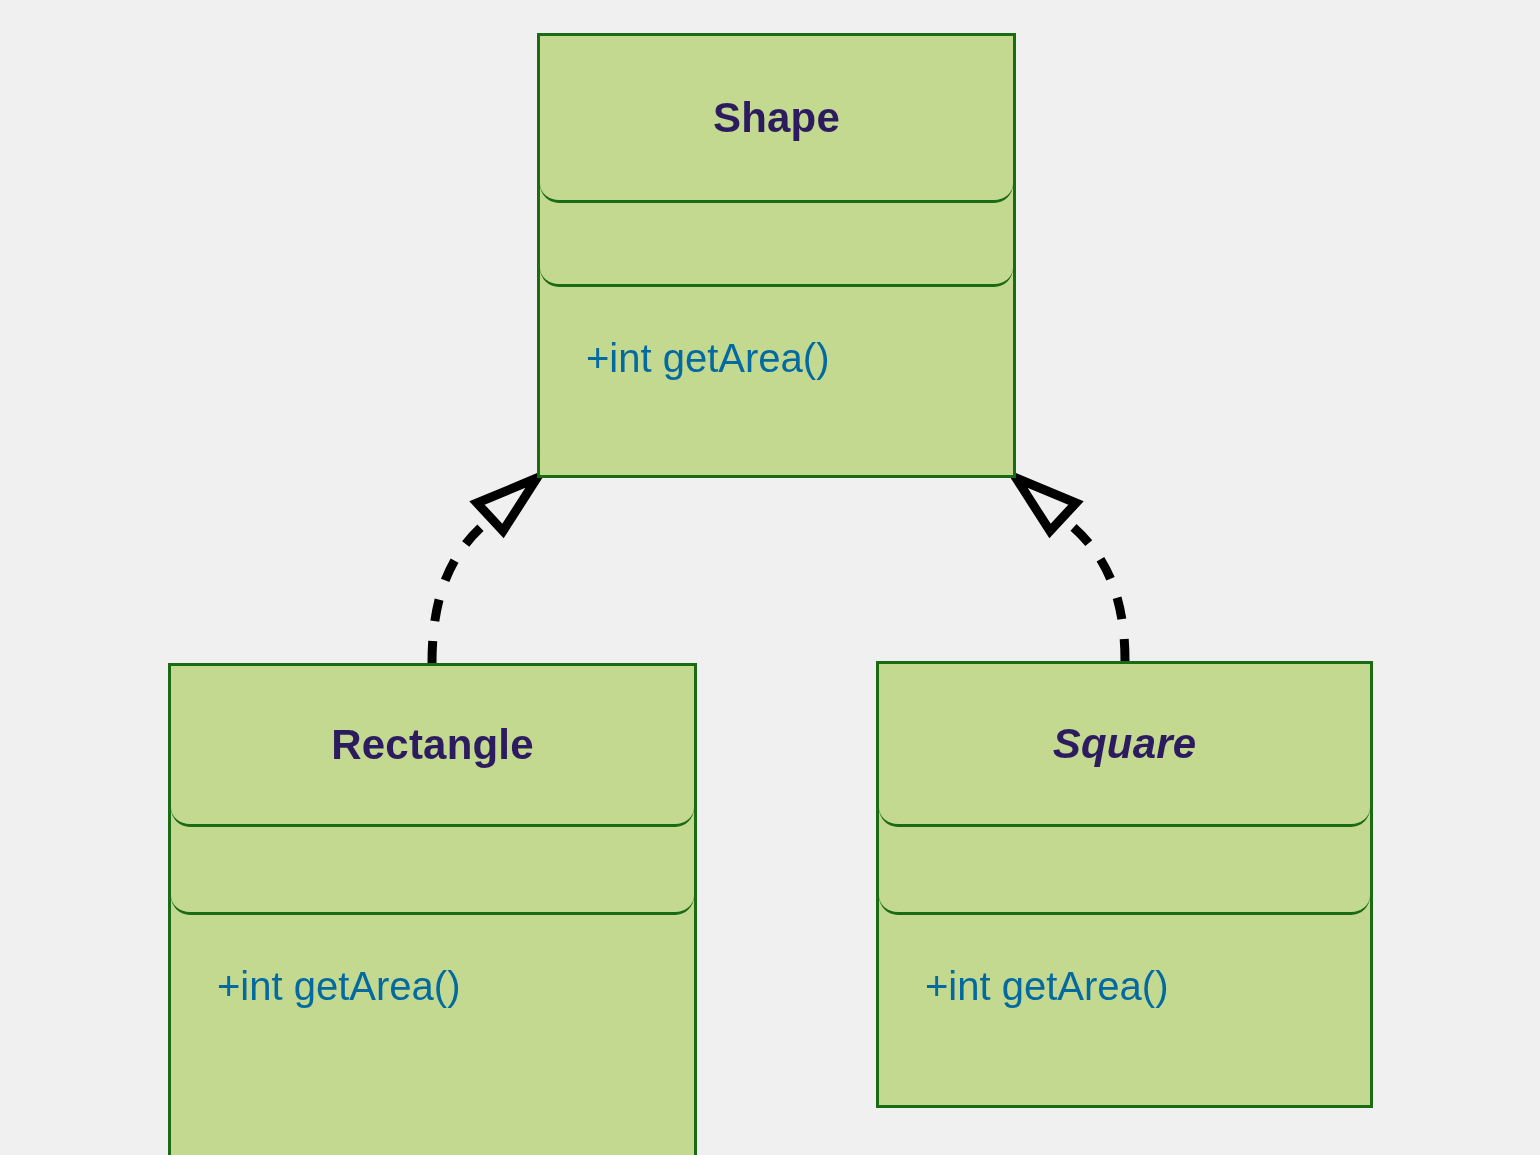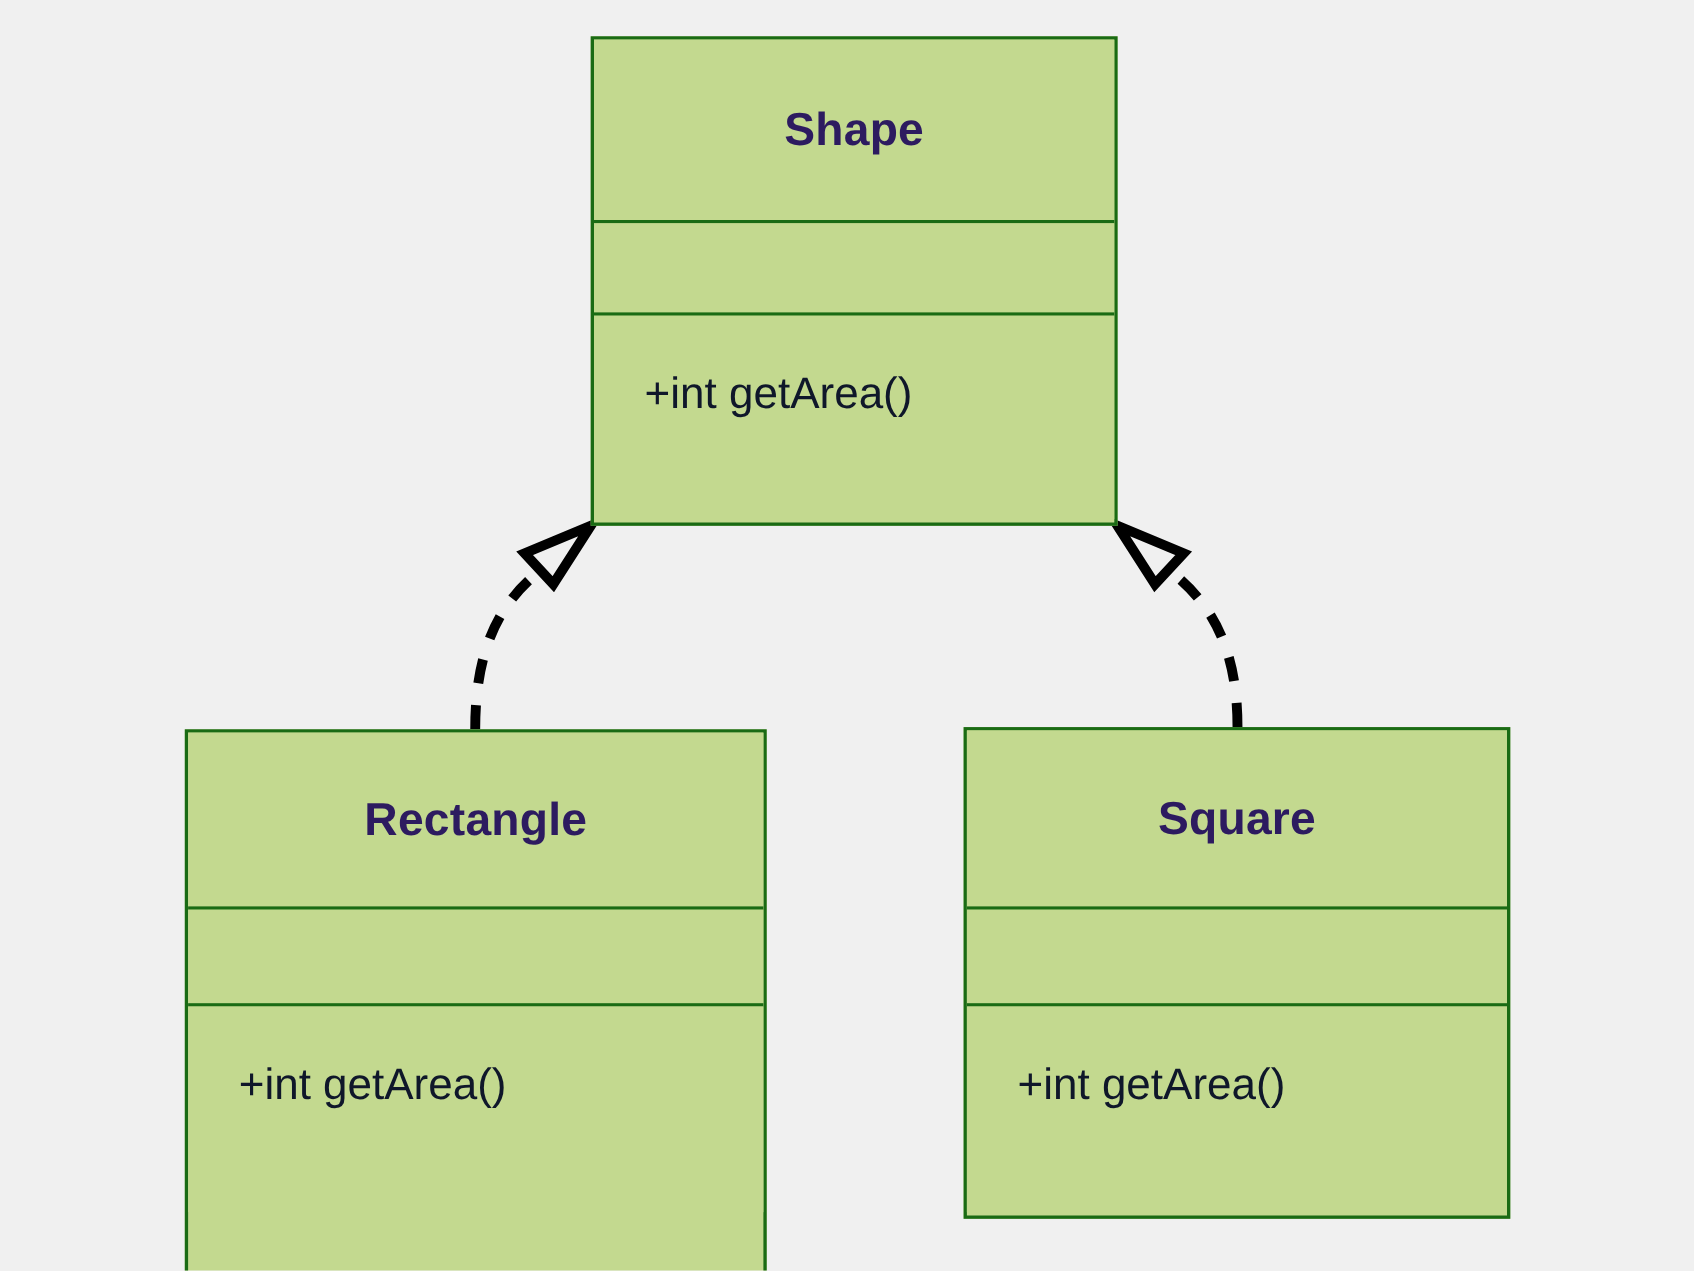--- a/index.html
+++ b/index.html
@@ -26,20 +26,21 @@
     box-sizing: border-box;
     background: #c3d98f;
     border: 3px solid #1a6b14;
     display: flex;
     flex-direction: column;
   }
   .compartment {
     box-sizing: border-box;
     background: #c3d98f;
     position: relative;
+    border-radius: 19px;
   }
   .compartment.divided {
     border-bottom: 3px solid #1a6b14;
   }
 
   
   .cmp-name {
     display: flex;
     align-items: center;
     justify-content: center;
@@ -56,21 +57,21 @@
   
   .cmp-attrs {
   }
 
   
   .cmp-ops {
     padding-top: 22px;
     padding-left: 46px;
   }
   .member-line {
-    color: #0f172a;
+    color: #0369a1;
     font-size: 40px;
     font-weight: normal;
     line-height: 1.15;
     white-space: nowrap;
   }
 
   
   #class-shape {
     left: 537px;
     top: 33px;
@@ -90,21 +91,21 @@
   #class-rectangle .cmp-name  { height: 161px; }
   #class-rectangle .cmp-attrs { height: 88px; }
   #class-rectangle .cmp-ops   { height: 187px; padding-left: 46px; padding-top: 48px; }
 
   #class-square {
     left: 876px;
     top: 661px;
     width: 497px;
     height: 447px;
   }
-  #class-square .cmp-name  { height: 163px; }
+  #class-square .cmp-name  { height: 163px; font-style: italic; }
   #class-square .cmp-attrs { height: 88px; }
   #class-square .cmp-ops   { height: 187px; padding-left: 46px; padding-top: 48px; }
 
   
   #connectors {
     position: absolute;
     left: 0;
     top: 0;
     width: 1540px;
     height: 1155px;

